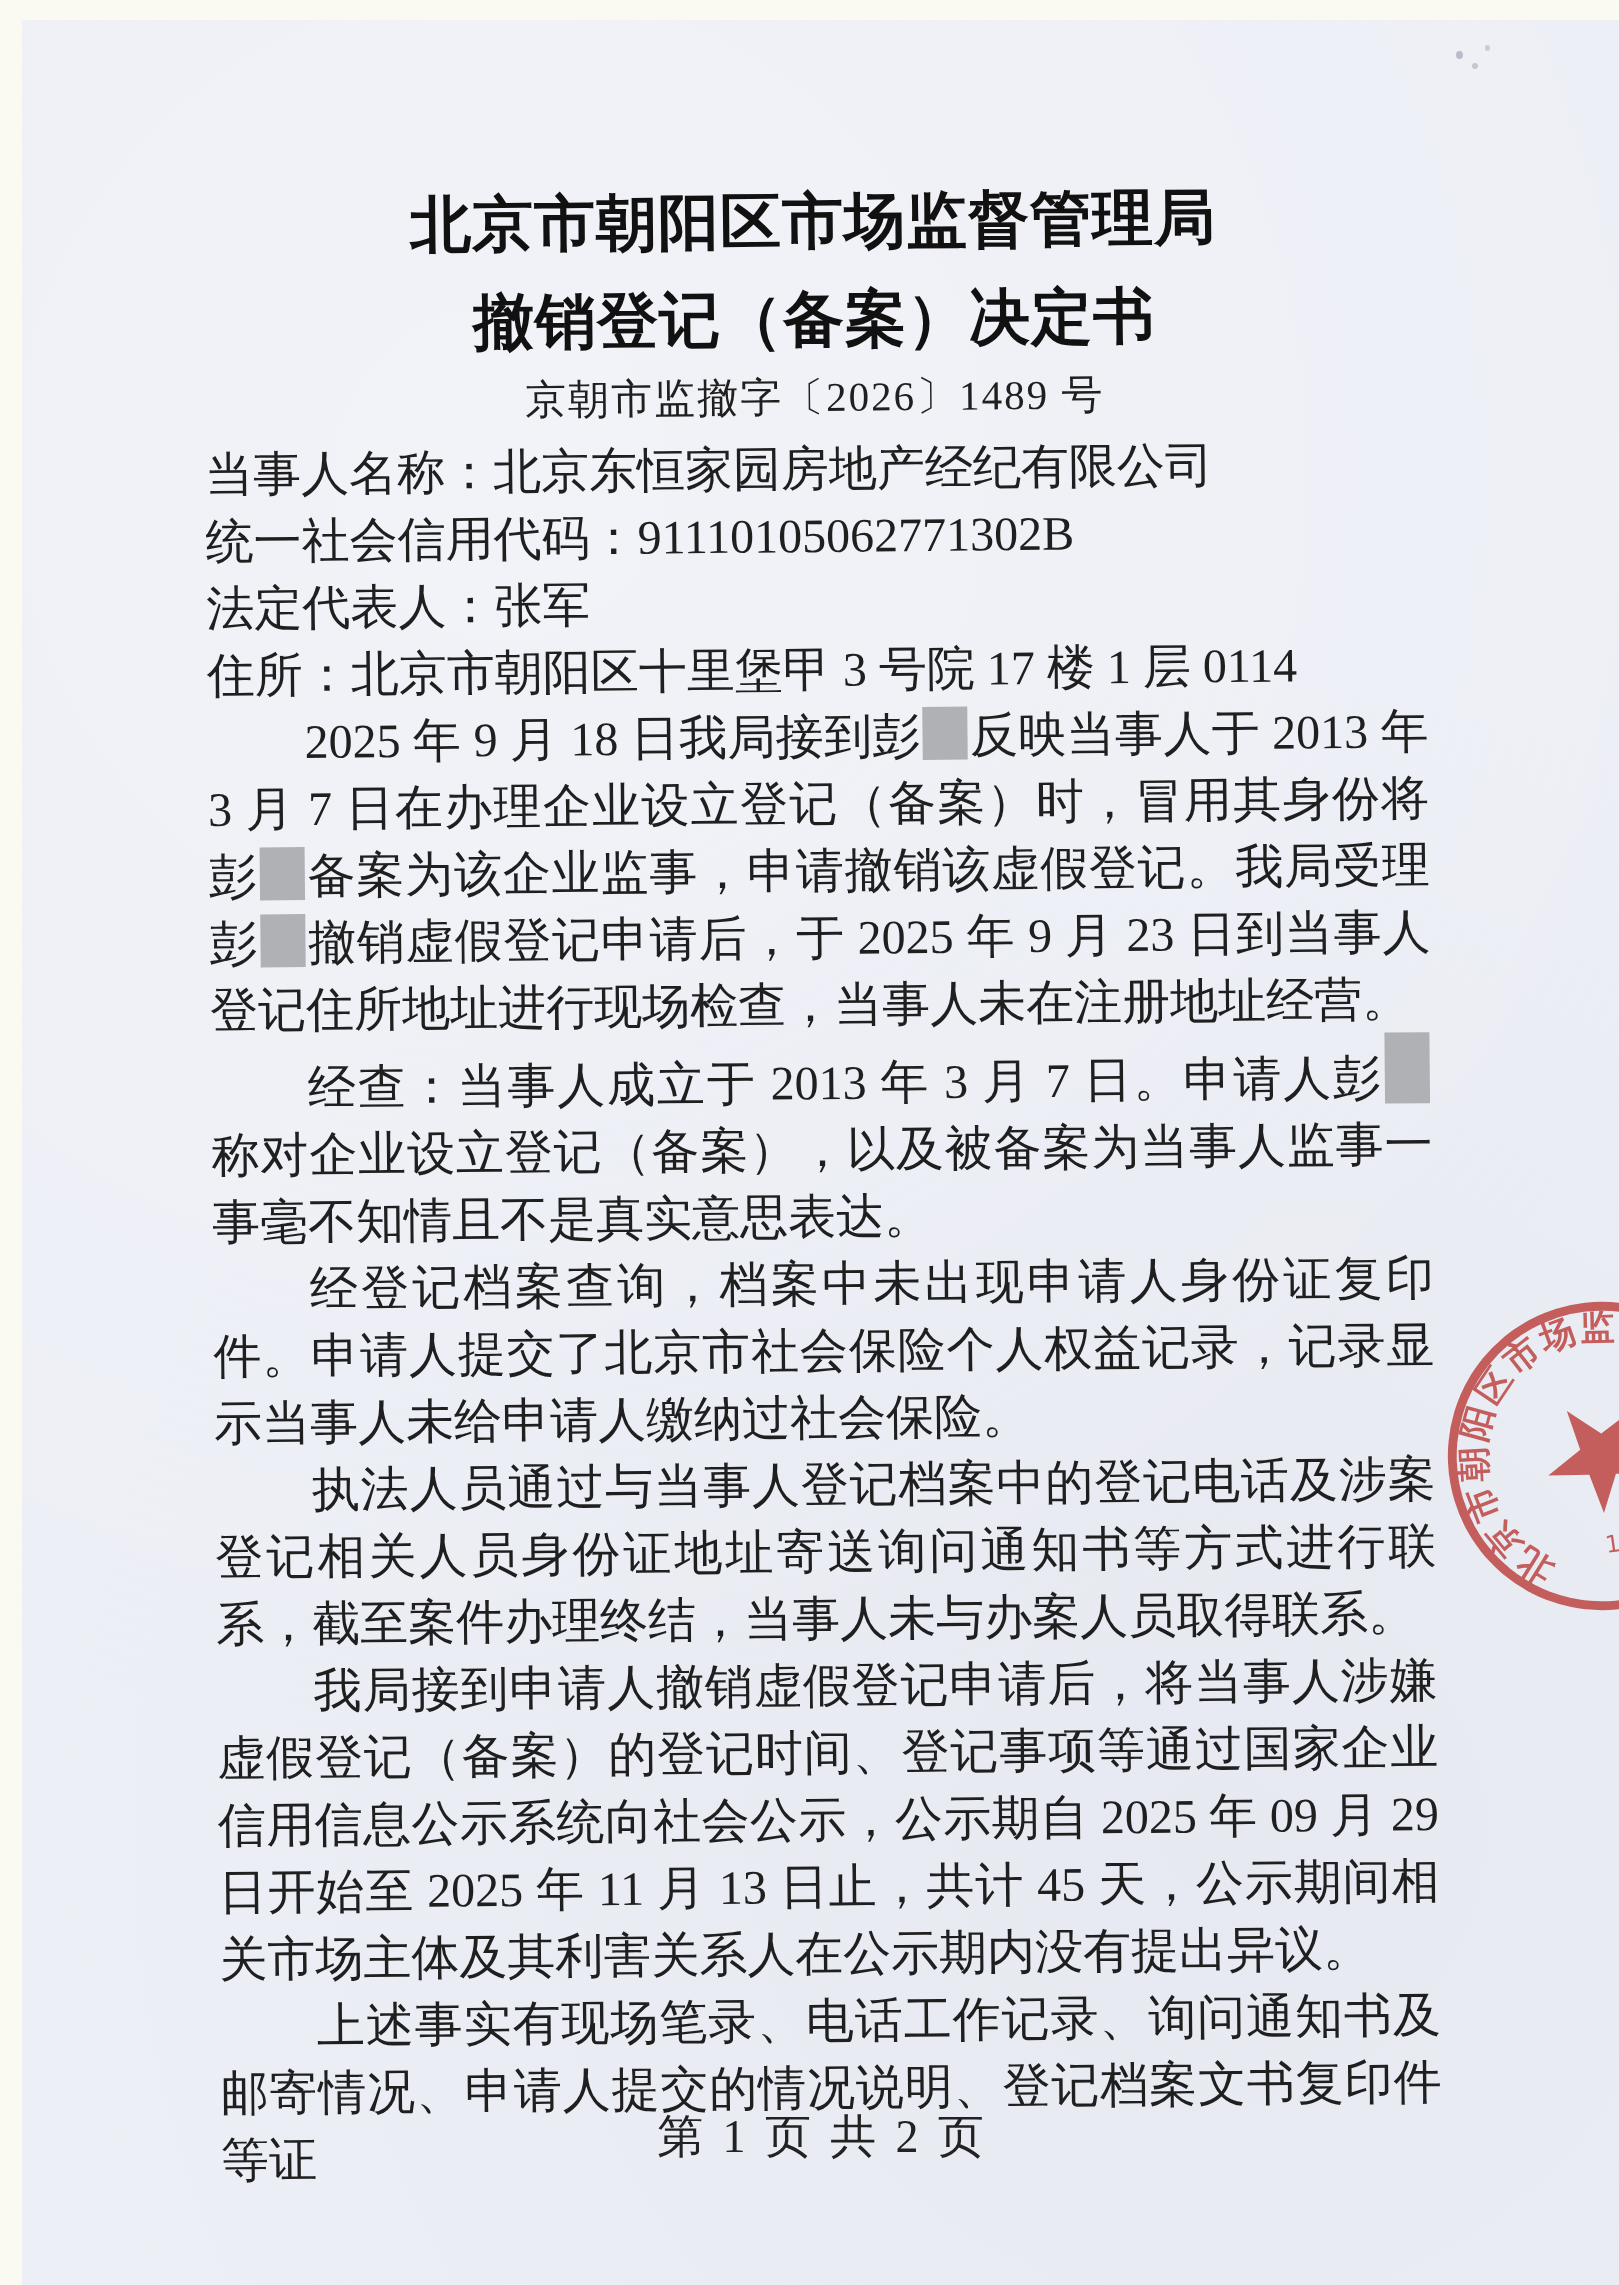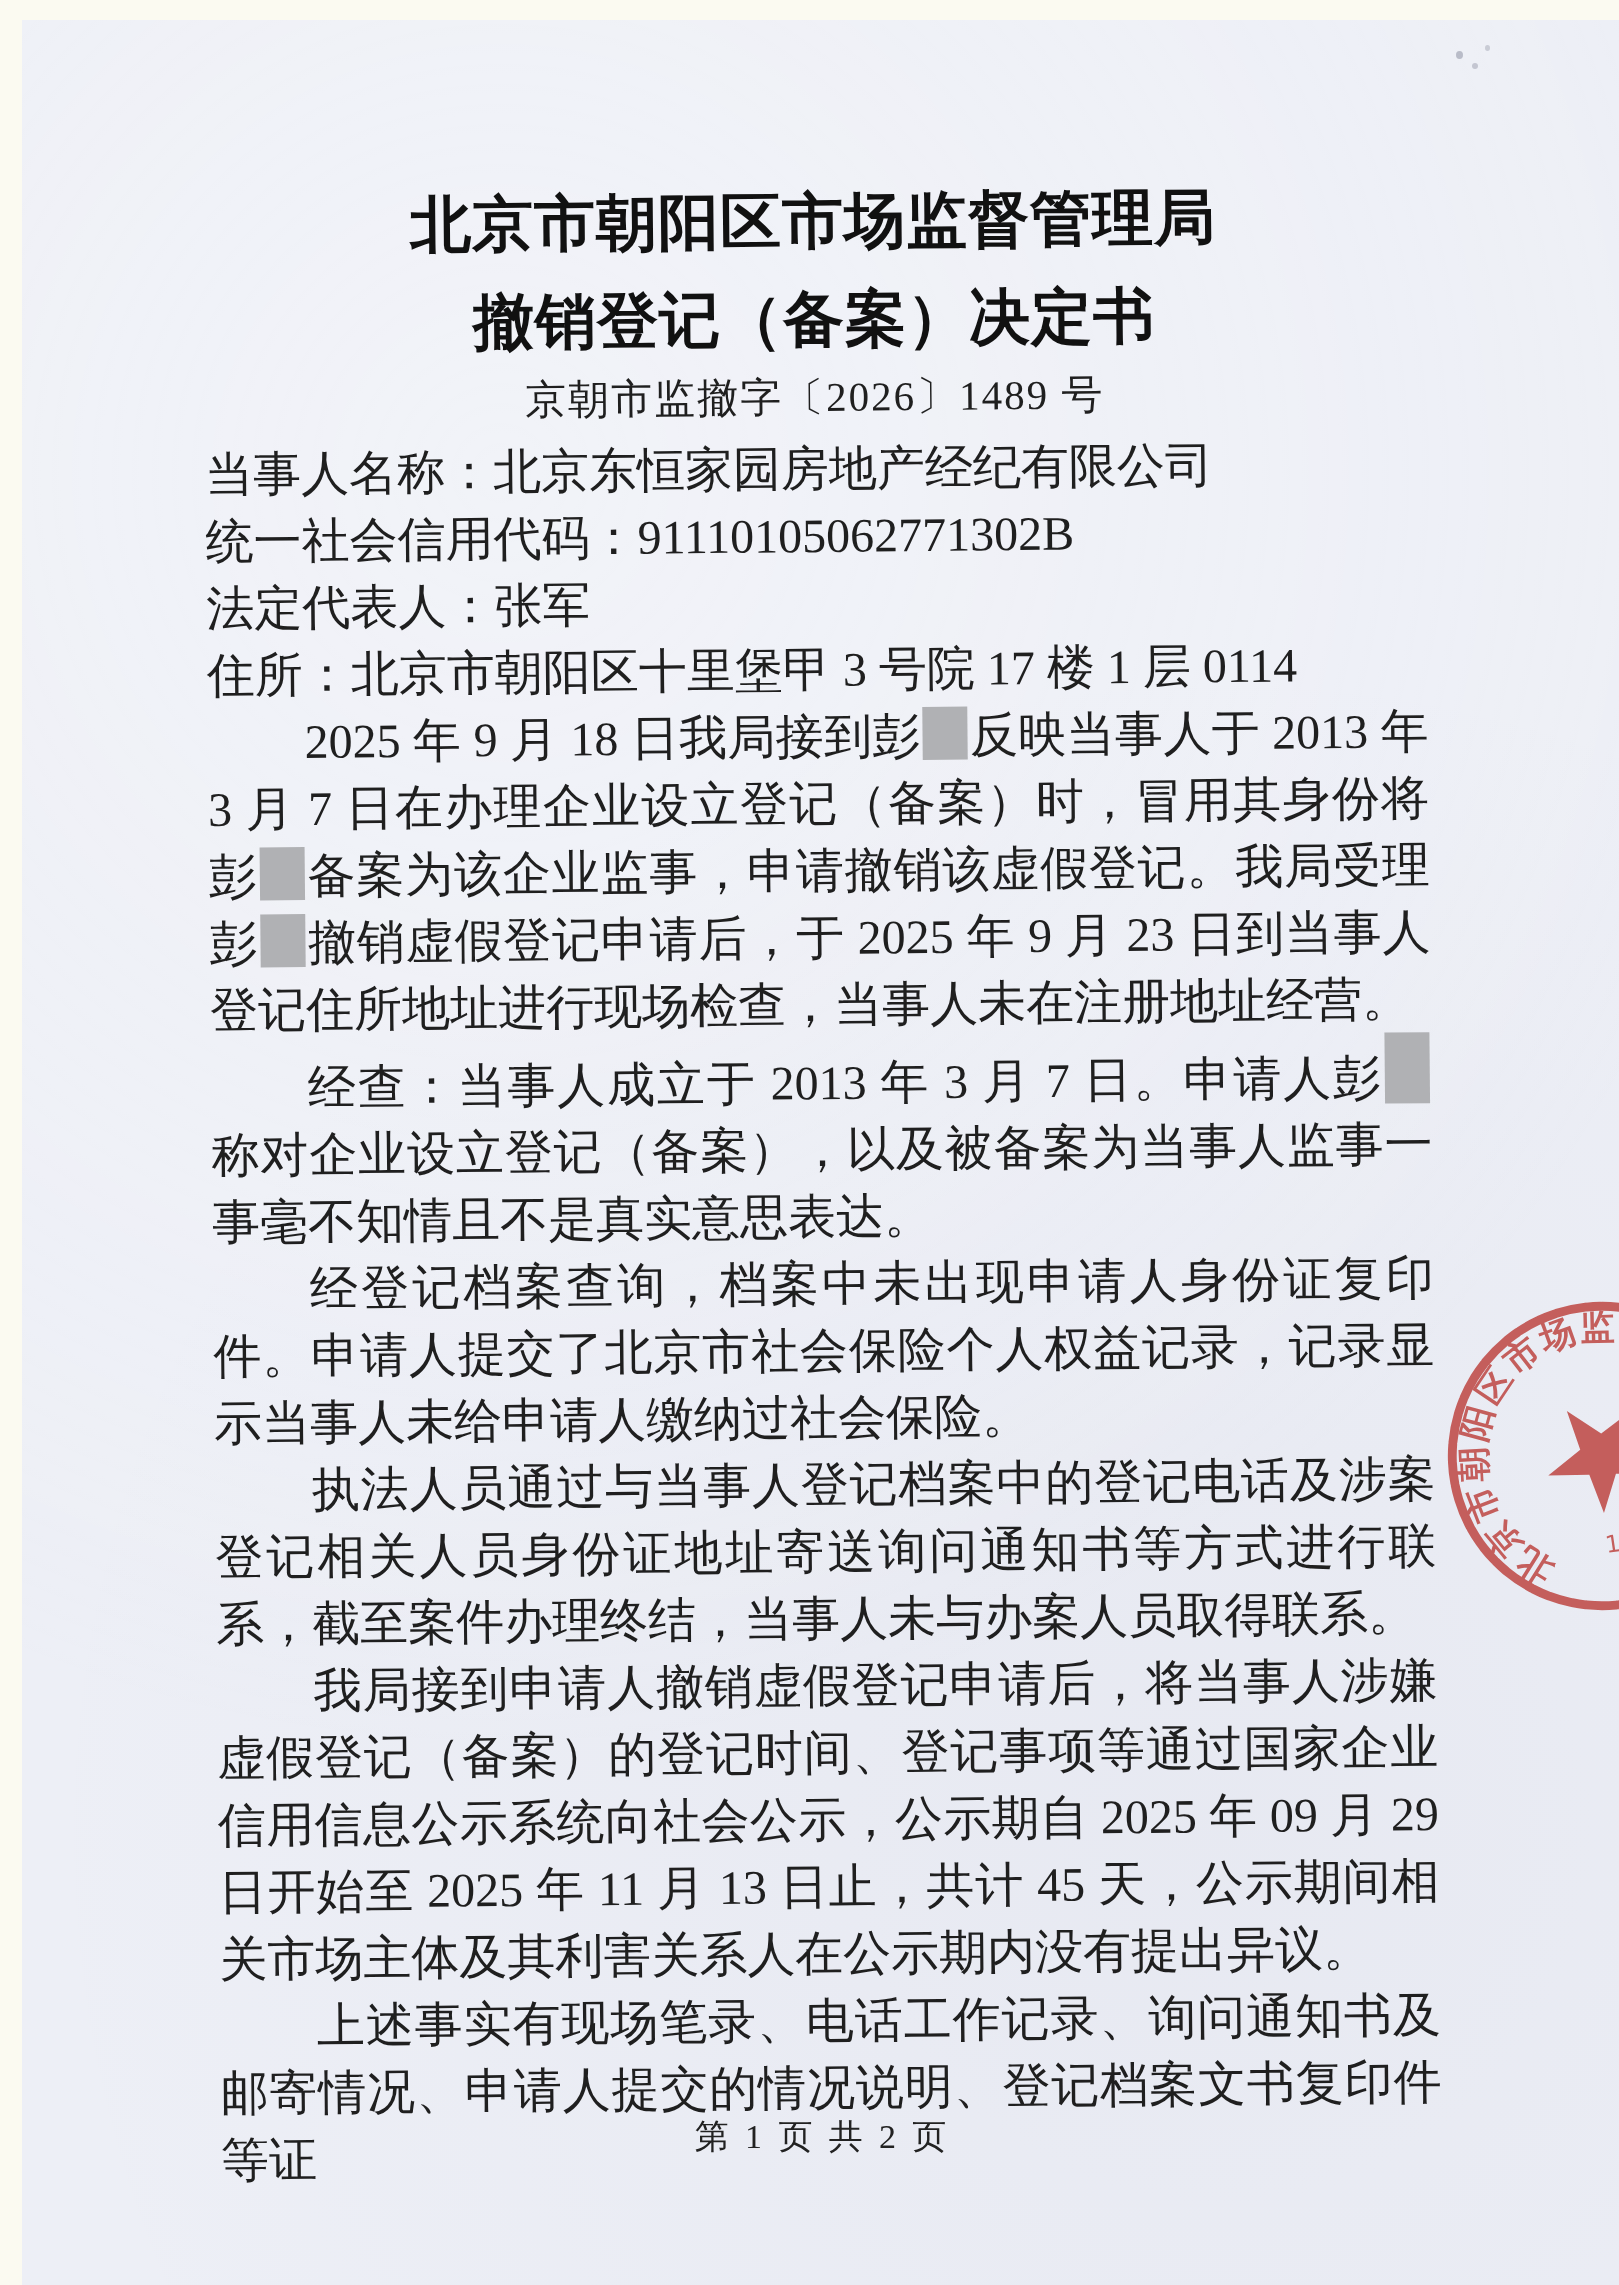--- a/index.html
+++ b/index.html
@@ -63,21 +63,21 @@
     vertical-align: -7.9px;
     margin: 0 2px;
   }
   .redact.tall {
     height: 71px;
     vertical-align: -9.9px;
   }
   .page-footer {
     position: absolute;
     top: 2111px; left: 212px; width: 1221px;
-    font-size: 34px;
+    font-size: 46px;
     line-height: 51px;
     text-align: center;
     letter-spacing: 3.9px;
     color: #222;
   }
   .seal {
     position: absolute;
     left: 1405px; top: 1259px;
     width: 394px; height: 394px;
   }

